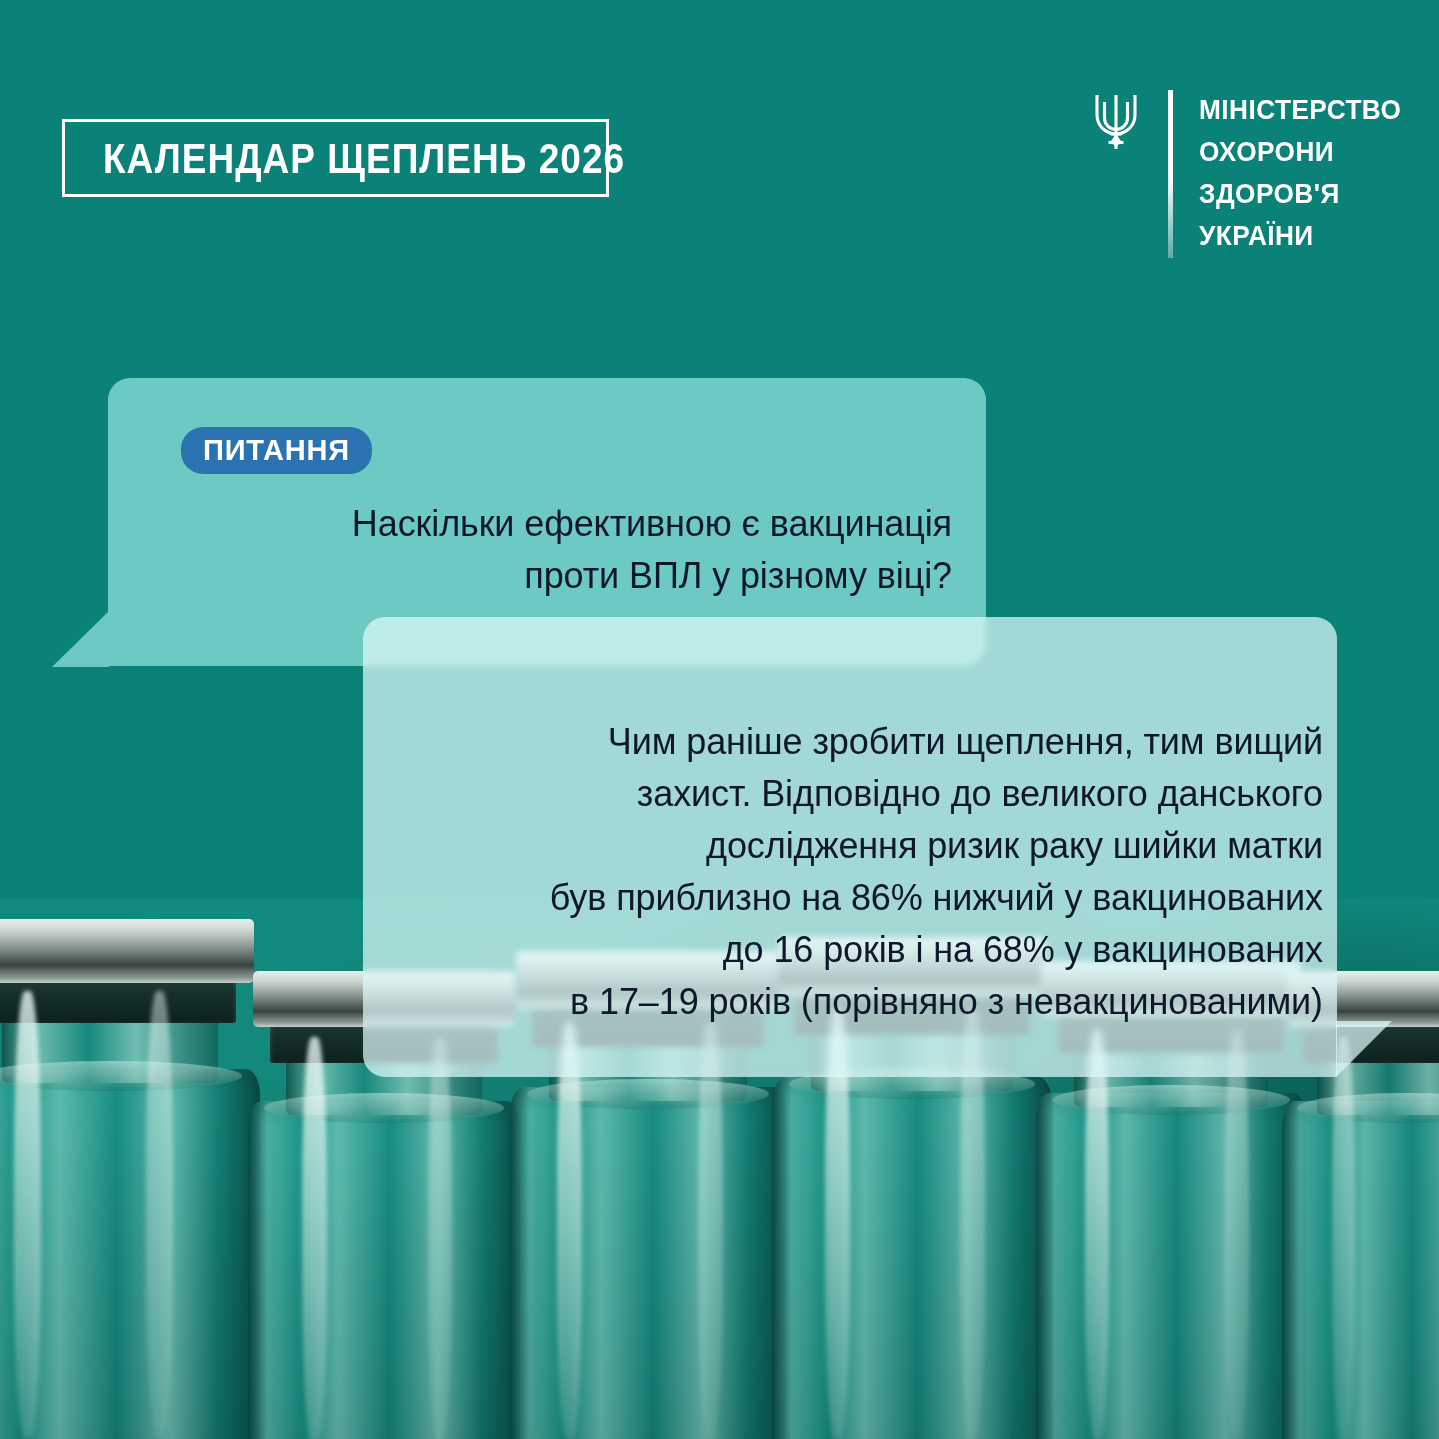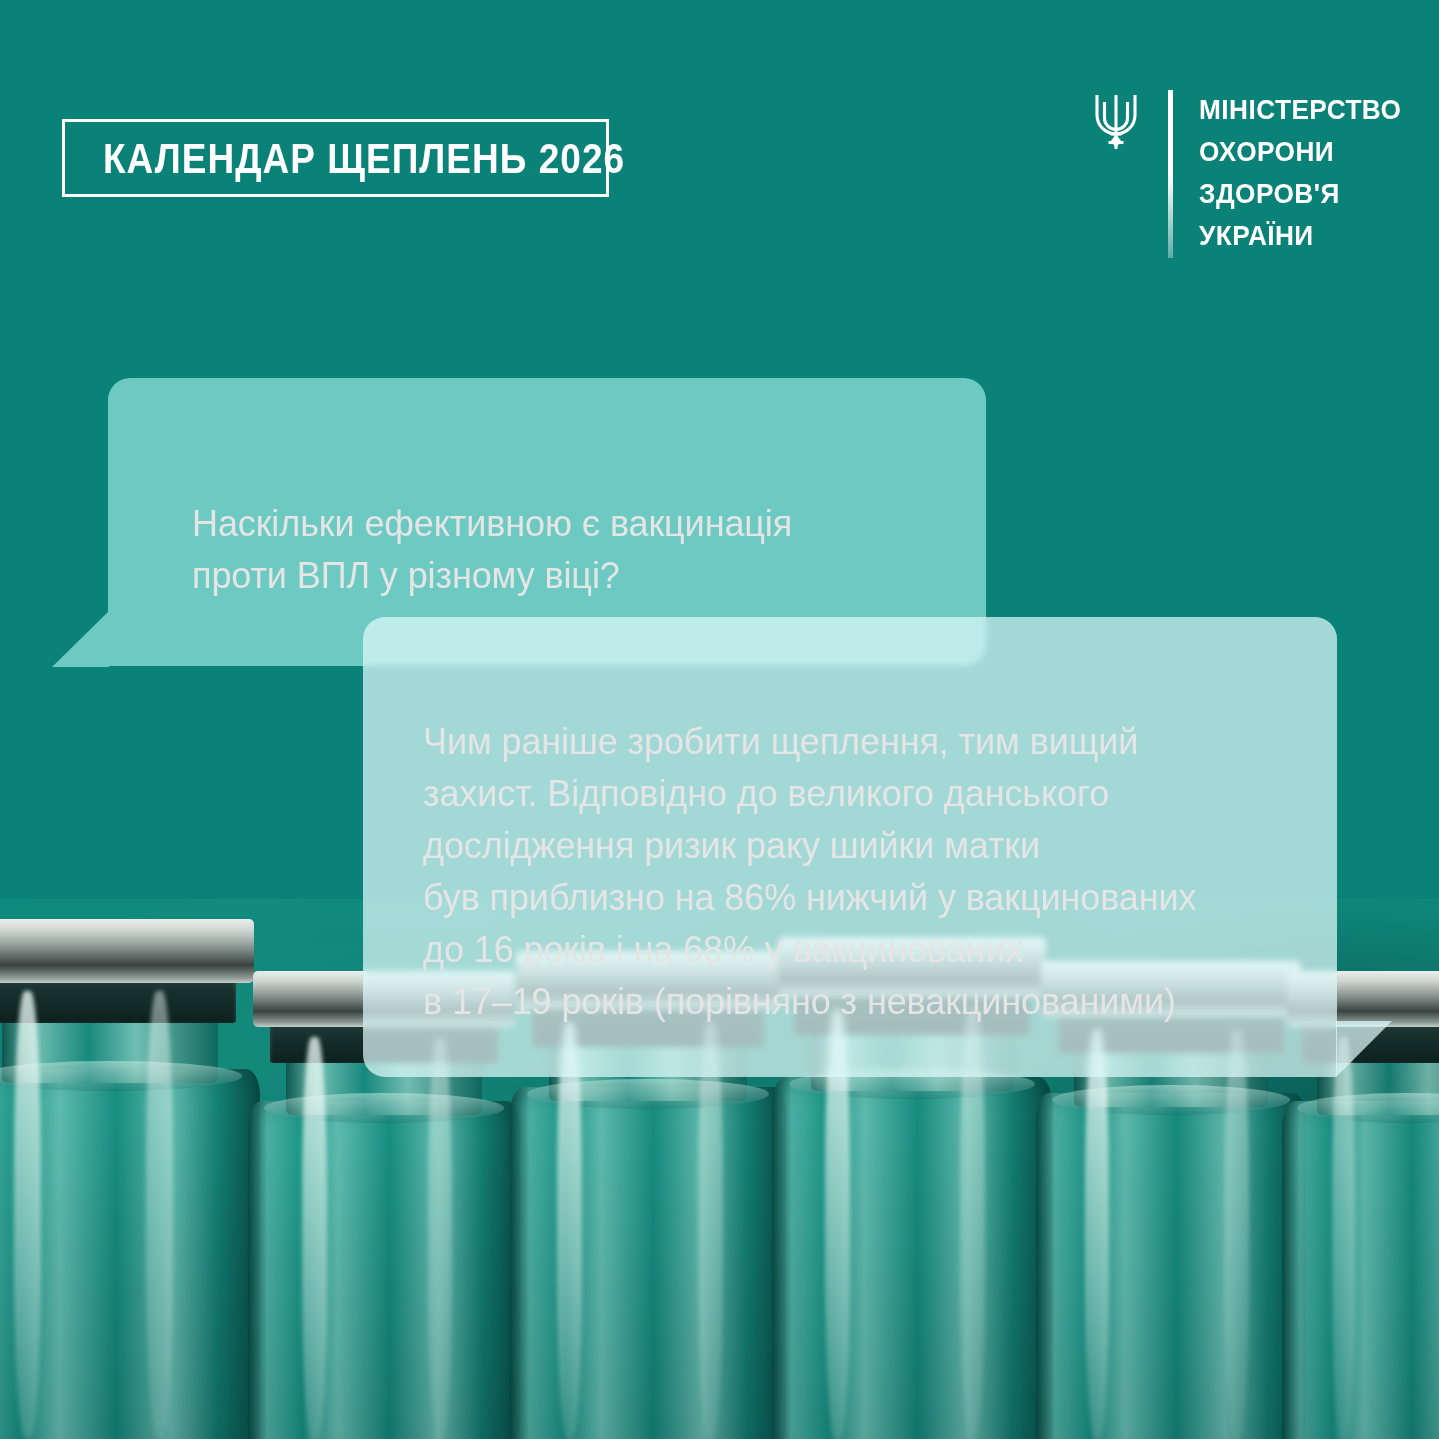--- a/index.html
+++ b/index.html
@@ -219,25 +219,26 @@
     background: #2b72b0;
   }
   #answer-badge {
     left: 411px;
     top: 659px;
     background: #2ba437;
   }
 
   .bubble-text {
     position: absolute;
-    color: #e5e5e5;
+    color: #0f172a;
     font-size: 36px;
     line-height: 52px;
     white-space: pre-line;
     letter-spacing: -.1px;
+    text-align: right;
   }
   #question-text {
     left: 192px;
     top: 498px;
     width: 760px;
   }
   #answer-text {
     left: 423px;
     top: 716px;
     width: 900px;
@@ -334,20 +335,21 @@
       <span>УКРАЇНИ</span>
     </div>
   </div>
 
   <div id="question-bubble"></div>
   <div id="question-tail">
     <svg width="57" height="56" viewBox="0 0 57 56" aria-hidden="true">
       <path d="M57 0 V56 H0 Z" fill="#6ccac3"></path>
     </svg>
   </div>
+  <div class="badge" id="question-badge">ПИТАННЯ</div>
   <div class="bubble-text" id="question-text">Наскільки ефективною є вакцинація
 проти ВПЛ у різному віці?</div>
 
   <div id="answer-bubble"></div>
   <div id="answer-tail">
     <svg width="56" height="56" viewBox="0 0 56 56" aria-hidden="true">
       <path d="M0 0 V56 L56 0 Z" fill="rgba(222,250,249,.72)"></path>
     </svg>
   </div>
   <div class="bubble-text" id="answer-text">Чим раніше зробити щеплення, тим вищий

